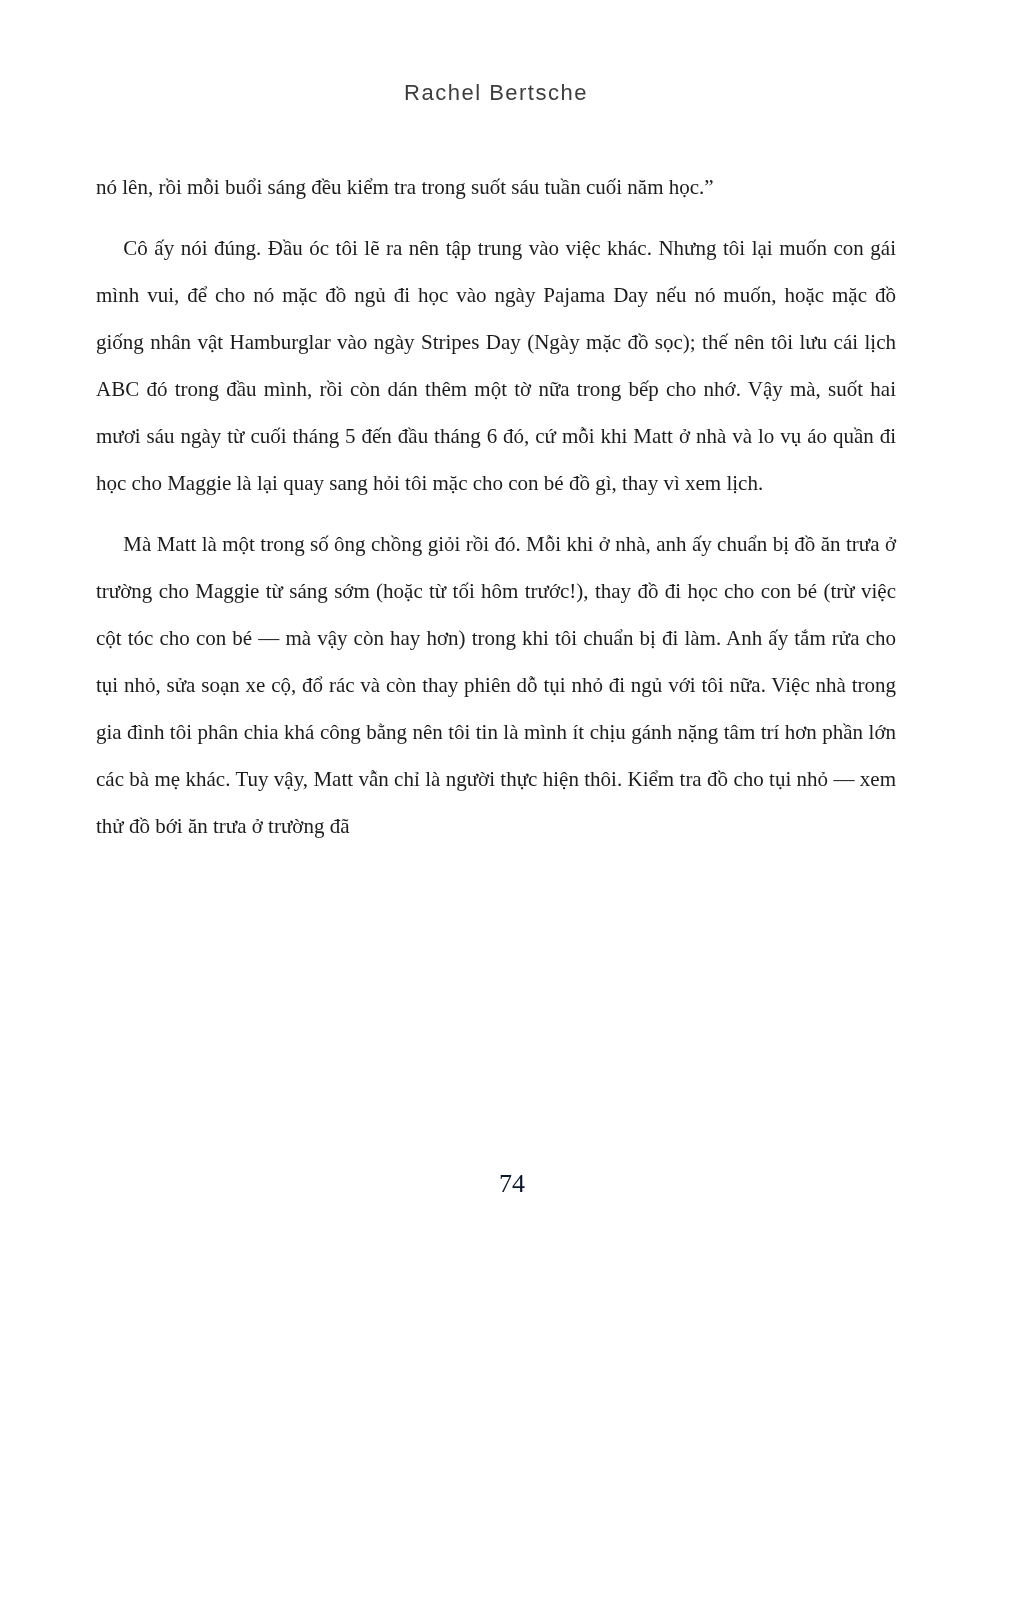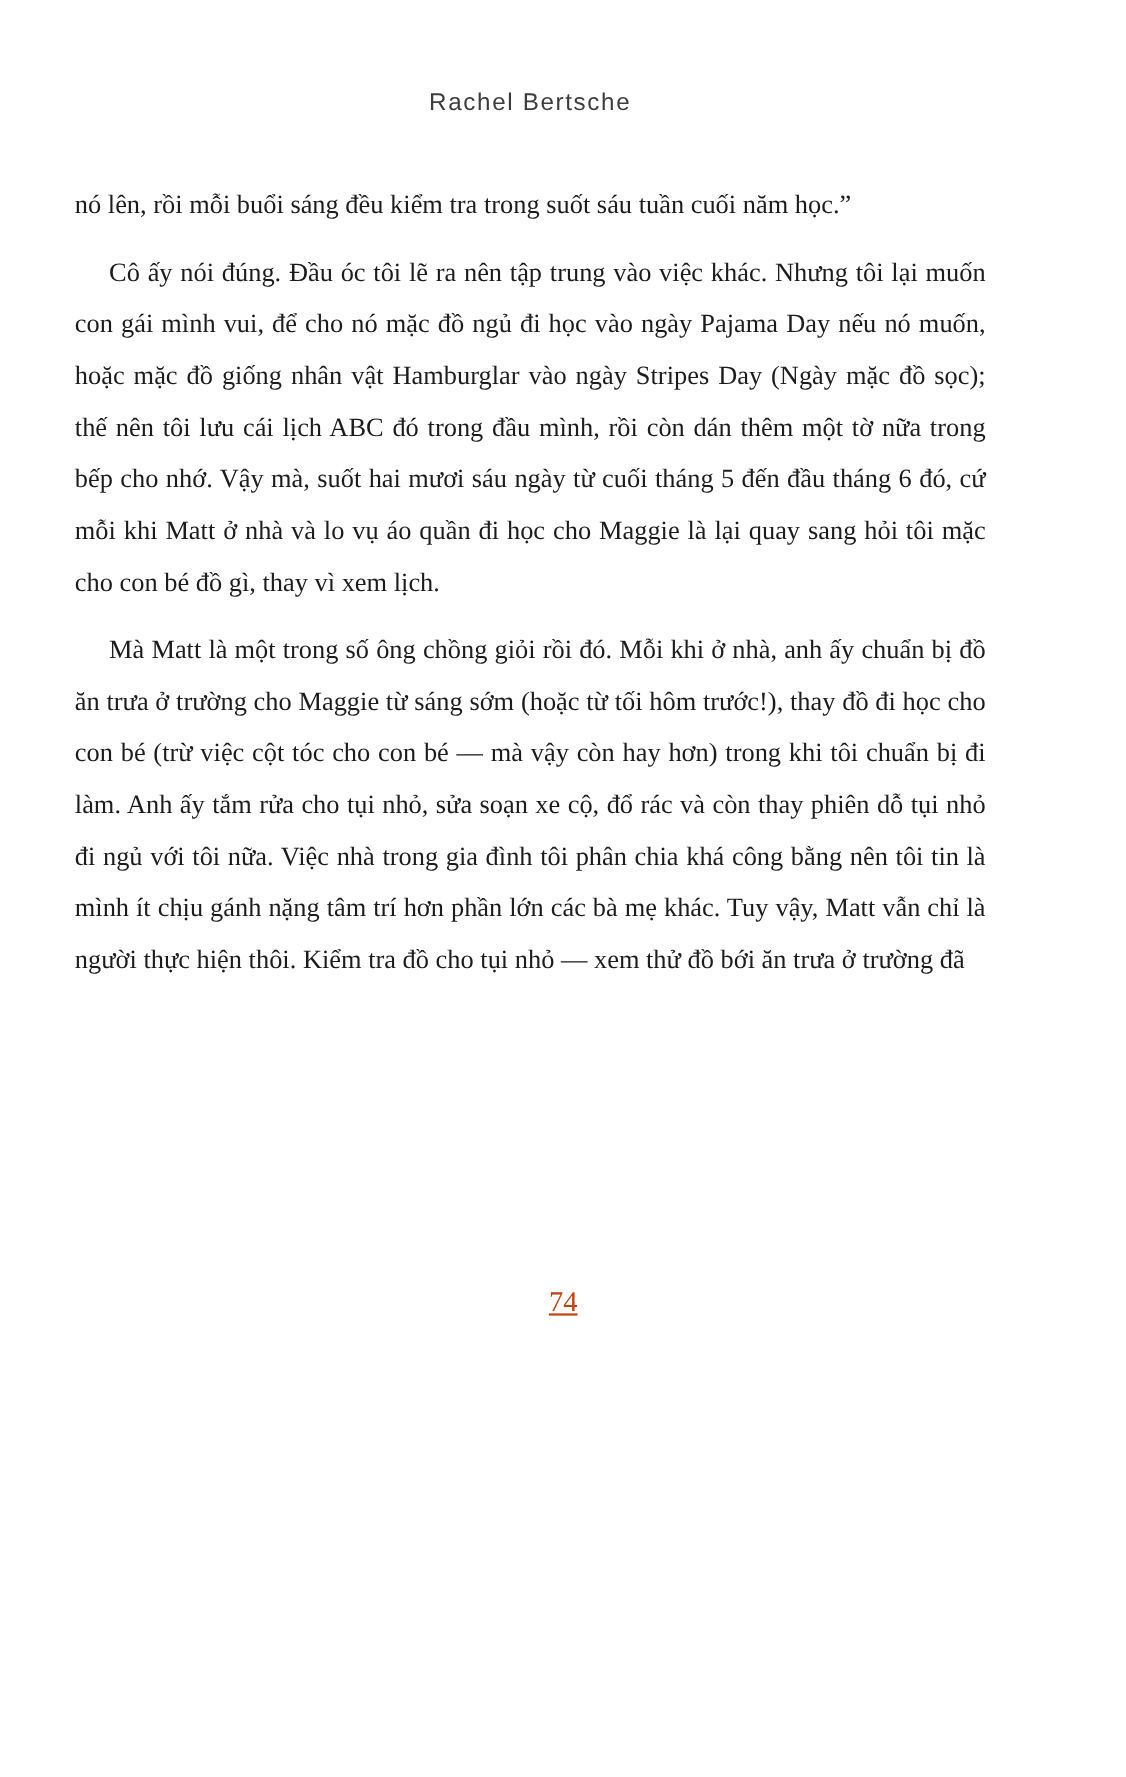--- a/index.html
+++ b/index.html
@@ -8,56 +8,55 @@
     padding: 0;
     background: #ffffff;
   }
   .page {
     position: relative;
     width: 1024px;
     height: 1281px;
     margin: 0 auto;
     box-sizing: border-box;
     background: #ffffff;
-    padding: 80px 128px 0 68px;
+    padding: 80px 128px 0 96px;
     overflow: hidden;
   }
   .running-header {
     text-align: center;
     font-family: "Liberation Sans", "DejaVu Sans", sans-serif;
     font-size: 22px;
     letter-spacing: 1.5px;
     color: #3d3d3d;
     margin: 0 0 58px 0;
     font-weight: 400;
   }
   .body-text {
     font-family: "Liberation Serif", "DejaVu Serif", serif;
-    font-size: 24px;
+    font-size: 21px;
     line-height: 47px;
     color: #1c1c1c;
     text-align: justify;
   }
   .body-text p {
     margin: 0 0 14px 0;
     text-indent: 1.3em;
   }
   .body-text p.no-indent {
     text-indent: 0;
   }
   .page-number {
     position: absolute;
     bottom: 82px;
     left: 0;
     right: 0;
     text-align: center;
     font-family: "Liberation Serif", "DejaVu Serif", serif;
     font-size: 26px;
-    color: #c2410c;
-    text-decoration: underline;
+    color: #0f172a;
   }
 </style>
 </head>
 <body>
 
 <div class="page">
 
   <div class="running-header">Rachel Bertsche</div>
 
   <div class="body-text">

